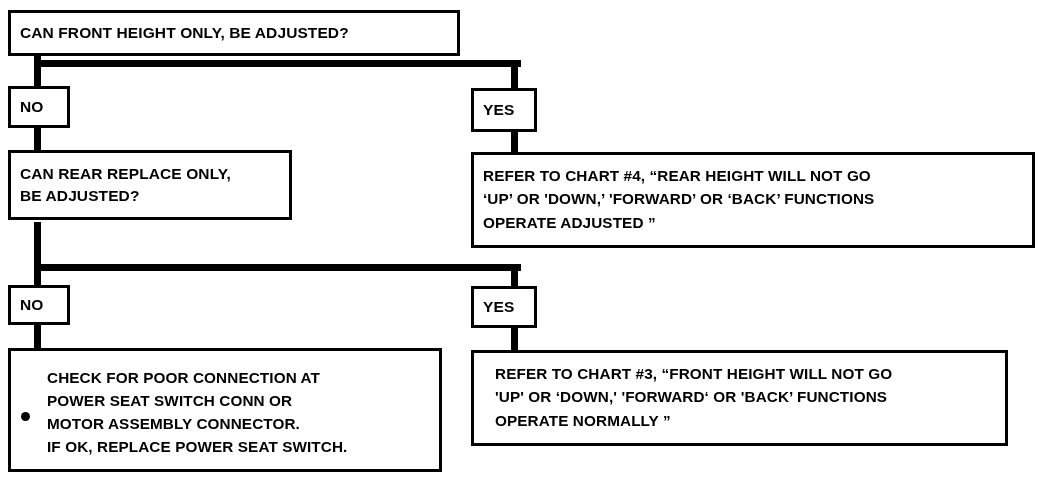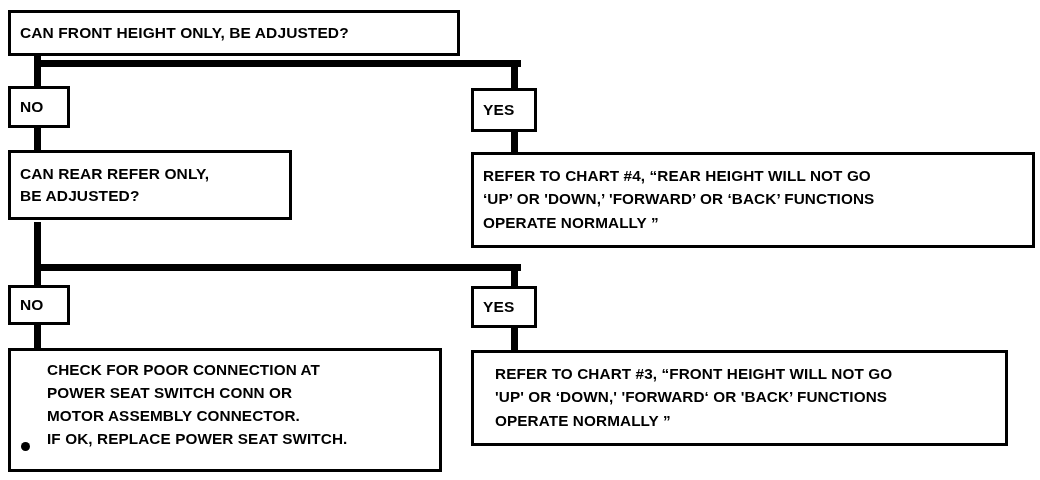--- a/index.html
+++ b/index.html
@@ -62,22 +62,23 @@
     font-size: 15.3px;
     line-height: 1.52;
   }
 
   
   .bullet-box {
     align-items: flex-start;
   }
   .bullet-row {
     display: flex;
-    align-items: flex-end;
+    align-items: center;
     padding: 8px 4px 4px 10px;
+    margin-top: 8px;
   }
   .bullet-dot {
     width: 9px;
     height: 9px;
     border-radius: 50%;
     background: #000000;
     flex: 0 0 auto;
     margin-top: 7px;
     margin-right: 17px;
   }
@@ -133,25 +134,25 @@
     <span class="fc-text">NO</span>
   </div>
 
   <div class="fc-box label-box" style="left:471px; top:88px; width:66px; height:44px;">
     <span class="fc-text">YES</span>
   </div>
 
   <div class="fc-box ref-box" style="left:471px; top:152px; width:564px; height:96px;">
     <span class="fc-text">REFER TO CHART #4, “REAR HEIGHT WILL NOT GO
 ‘UP’ OR 'DOWN,’ 'FORWARD’ OR ‘BACK’ FUNCTIONS
-OPERATE NORMALLY ”</span>
+OPERATE ADJUSTED ”</span>
   </div>
 
   <div class="fc-box q-box" style="left:8px; top:150px; width:284px; height:70px;">
-    <span class="fc-text">CAN REAR REFER ONLY,
+    <span class="fc-text">CAN REAR REPLACE ONLY,
 BE ADJUSTED?</span>
   </div>
 
   <div class="fc-box label-box" style="left:8px; top:285px; width:62px; height:40px;">
     <span class="fc-text">NO</span>
   </div>
 
   <div class="fc-box label-box" style="left:471px; top:286px; width:66px; height:42px;">
     <span class="fc-text">YES</span>
   </div>

